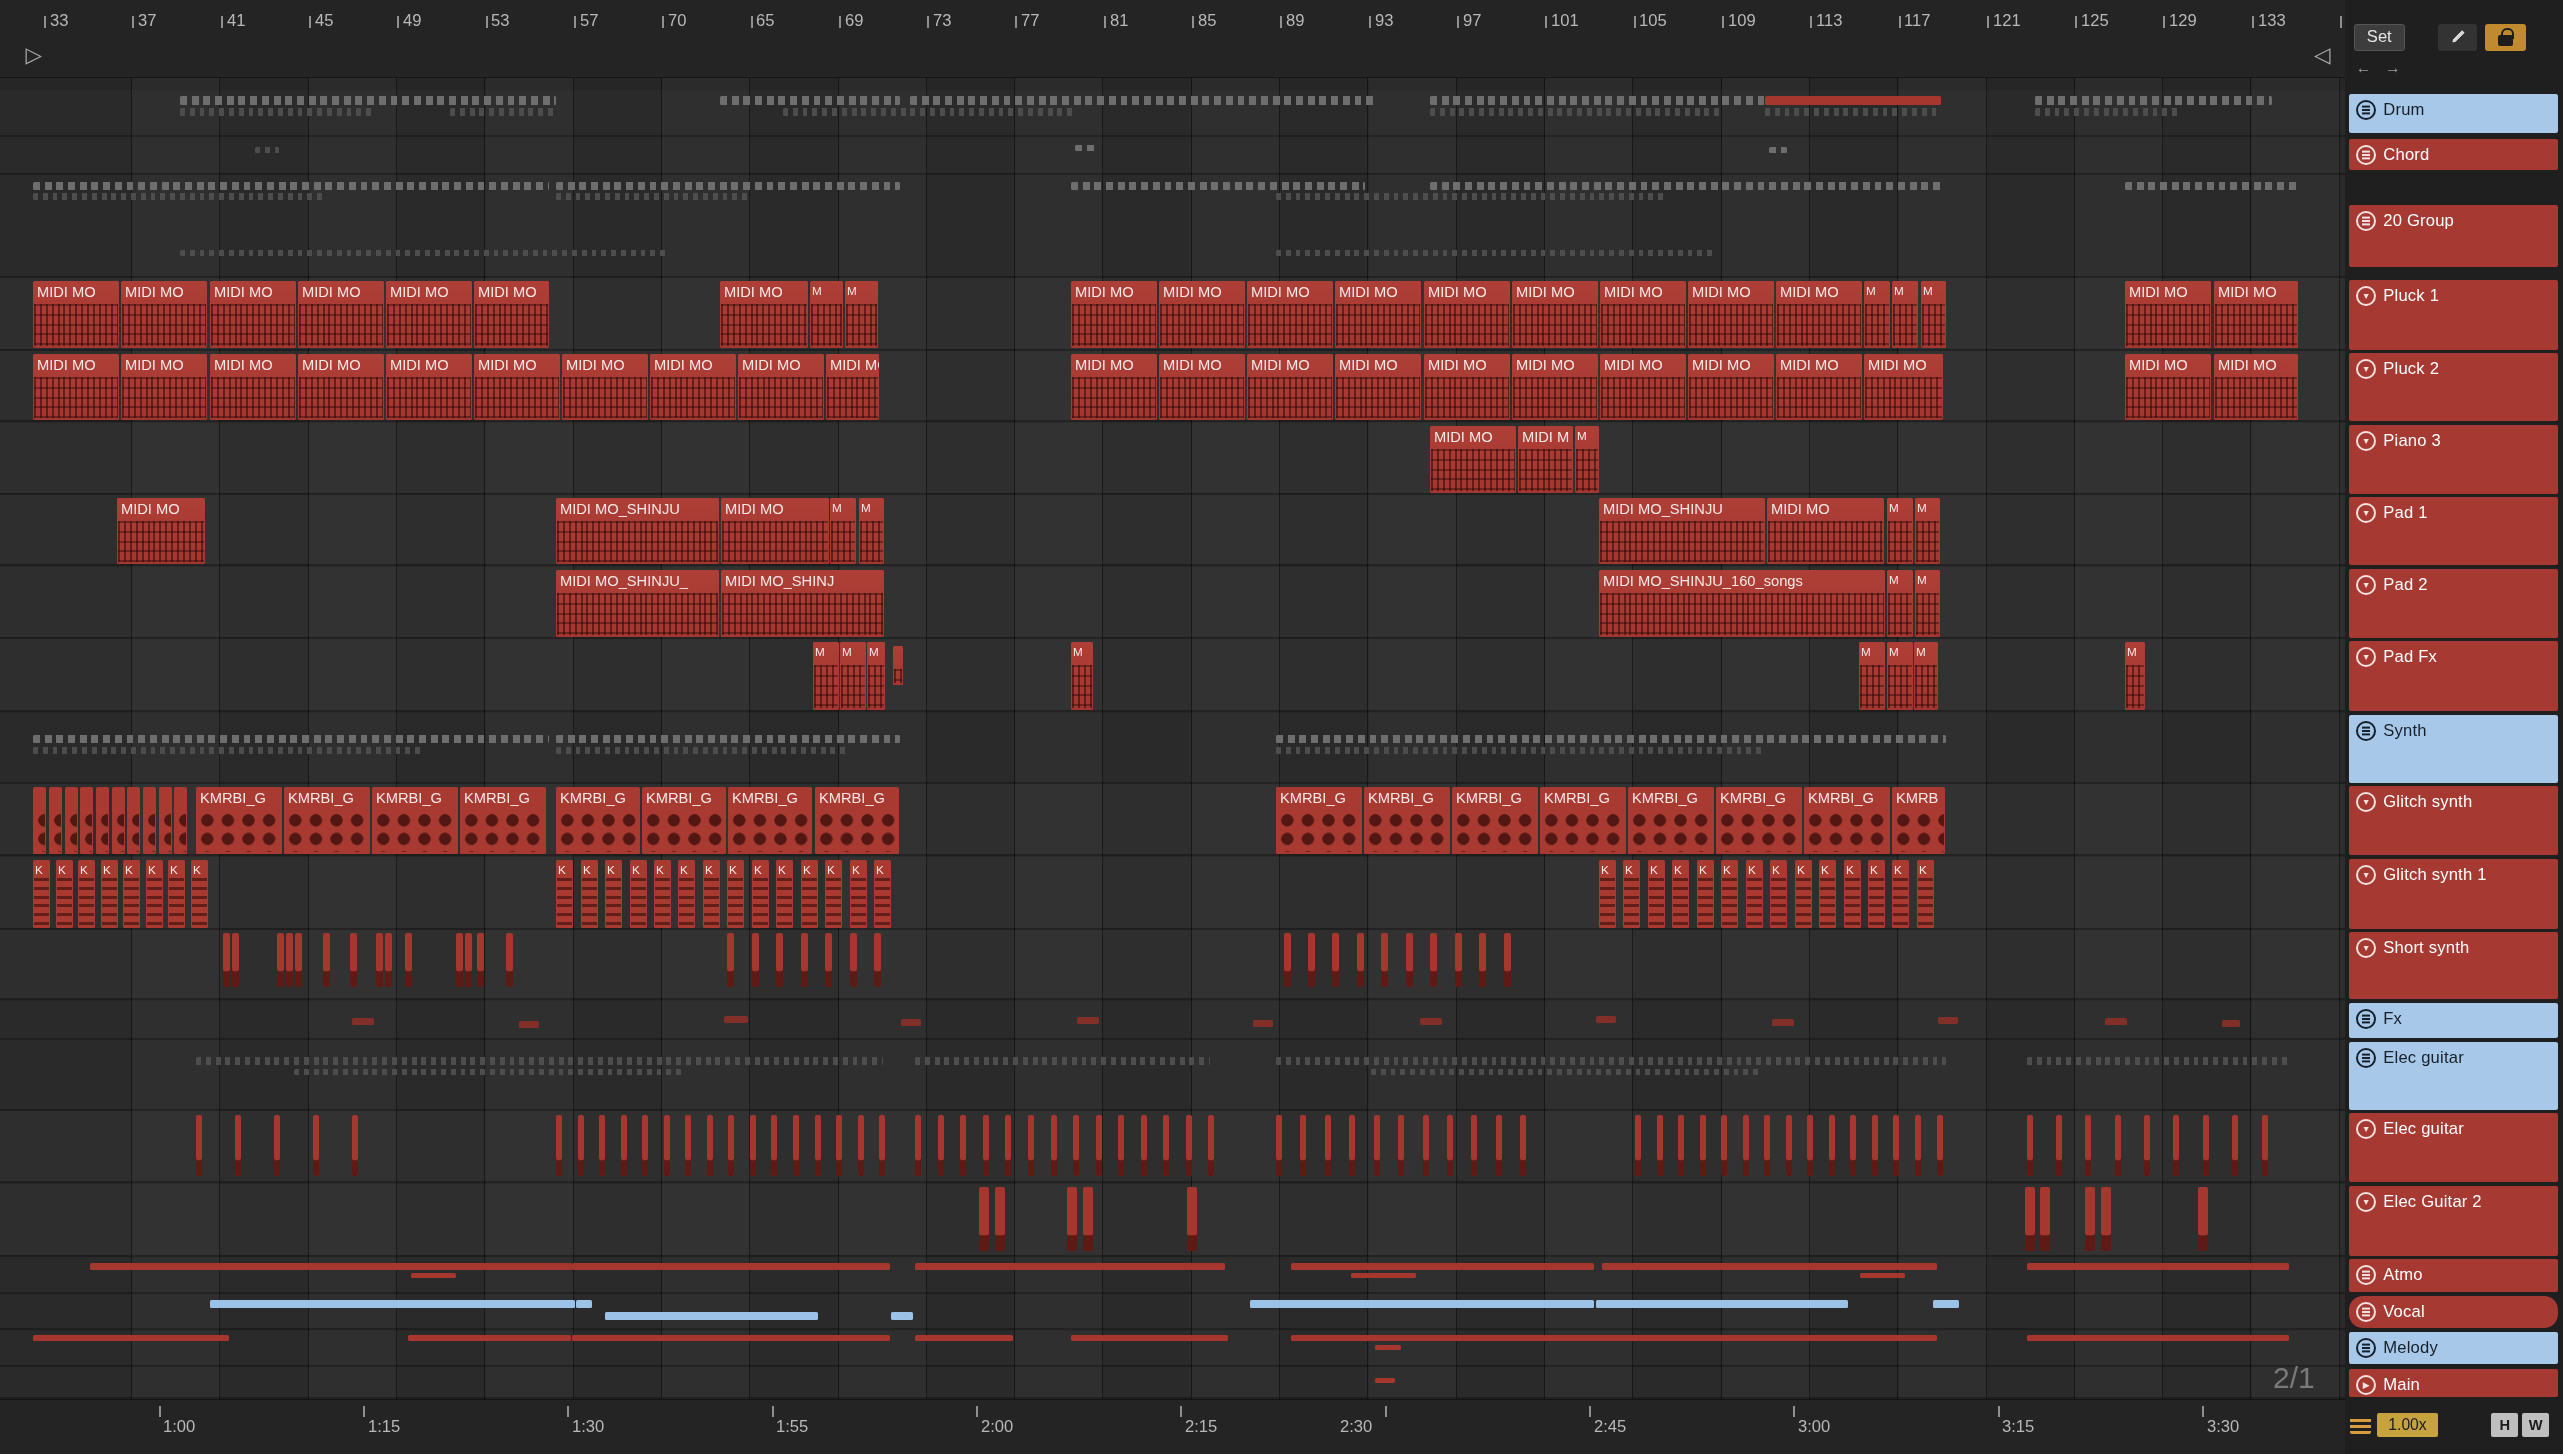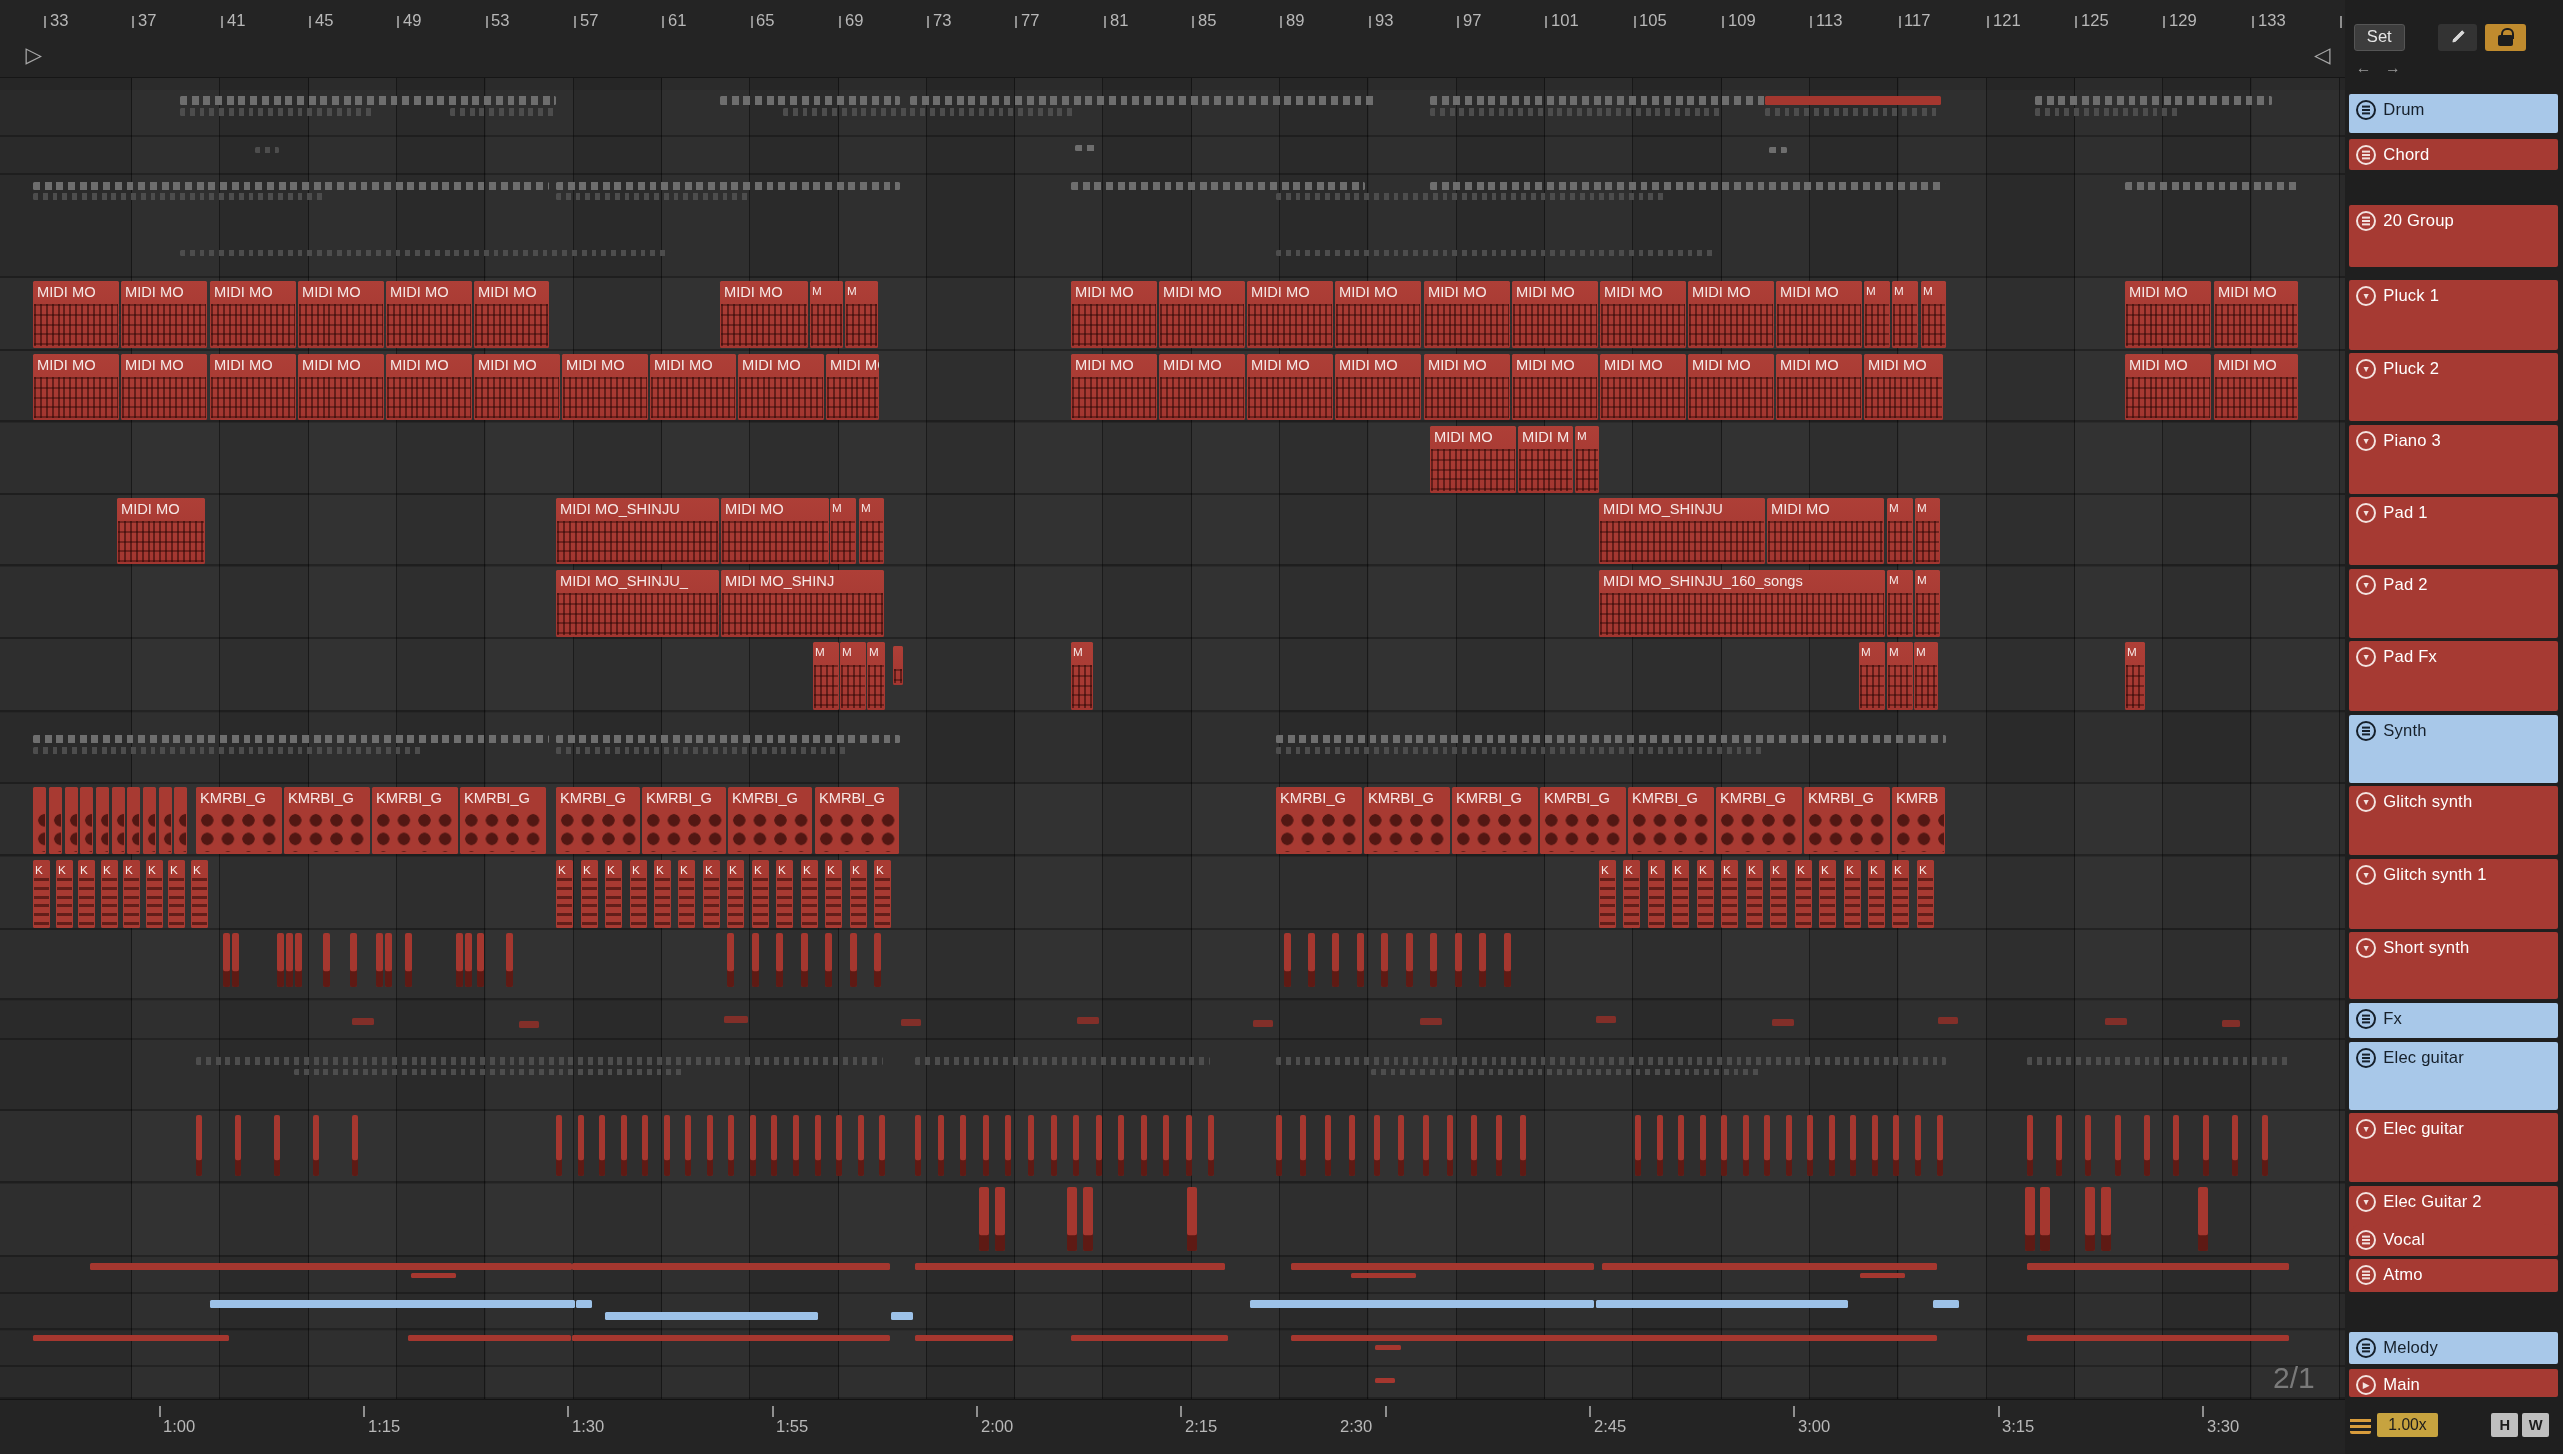--- a/index.html
+++ b/index.html
@@ -722,21 +722,21 @@
       <div class="blabel" style="left: 227px;">41</div>
       <div class="btick" style="left: 309px;"></div>
       <div class="blabel" style="left: 315px;">45</div>
       <div class="btick" style="left: 397px;"></div>
       <div class="blabel" style="left: 403px;">49</div>
       <div class="btick" style="left: 486px;"></div>
       <div class="blabel" style="left: 491px;">53</div>
       <div class="btick" style="left: 574px;"></div>
       <div class="blabel" style="left: 580px;">57</div>
       <div class="btick" style="left: 662px;"></div>
-      <div class="blabel" style="left: 668px;">61</div>
+      <div class="blabel" style="left: 668px;">70</div>
       <div class="btick" style="left: 751px;"></div>
       <div class="blabel" style="left: 756px;">65</div>
       <div class="btick" style="left: 839px;"></div>
       <div class="blabel" style="left: 845px;">69</div>
       <div class="btick" style="left: 927px;"></div>
       <div class="blabel" style="left: 933px;">73</div>
       <div class="btick" style="left: 1015px;"></div>
       <div class="blabel" style="left: 1021px;">77</div>
       <div class="btick" style="left: 1104px;"></div>
       <div class="blabel" style="left: 1110px;">81</div>
@@ -924,21 +924,21 @@
           </div>
         </div>
         <div class="thead red" style="top: 1259px; height: 33px;">
           <div class="thead-row">
             <div class="circle">
               <div class="lines"></div>
             </div>
             <div class="tname">Atmo</div>
           </div>
         </div>
-        <div class="thead red" style="top: 1224px; height: 32px; border-radius: 14px;">
+        <div class="thead red" style="top: 1296px; height: 32px; border-radius: 14px;">
           <div class="thead-row">
             <div class="circle">
               <div class="lines"></div>
             </div>
             <div class="tname">Vocal</div>
           </div>
         </div>
         <div class="thead blue" style="top: 1332px; height: 32px;">
           <div class="thead-row">
             <div class="circle">

